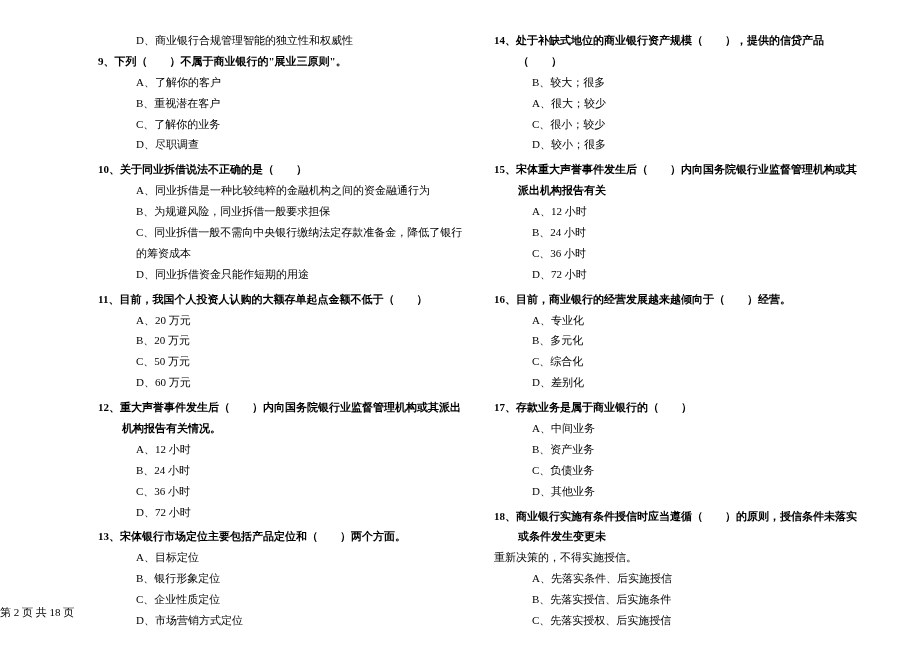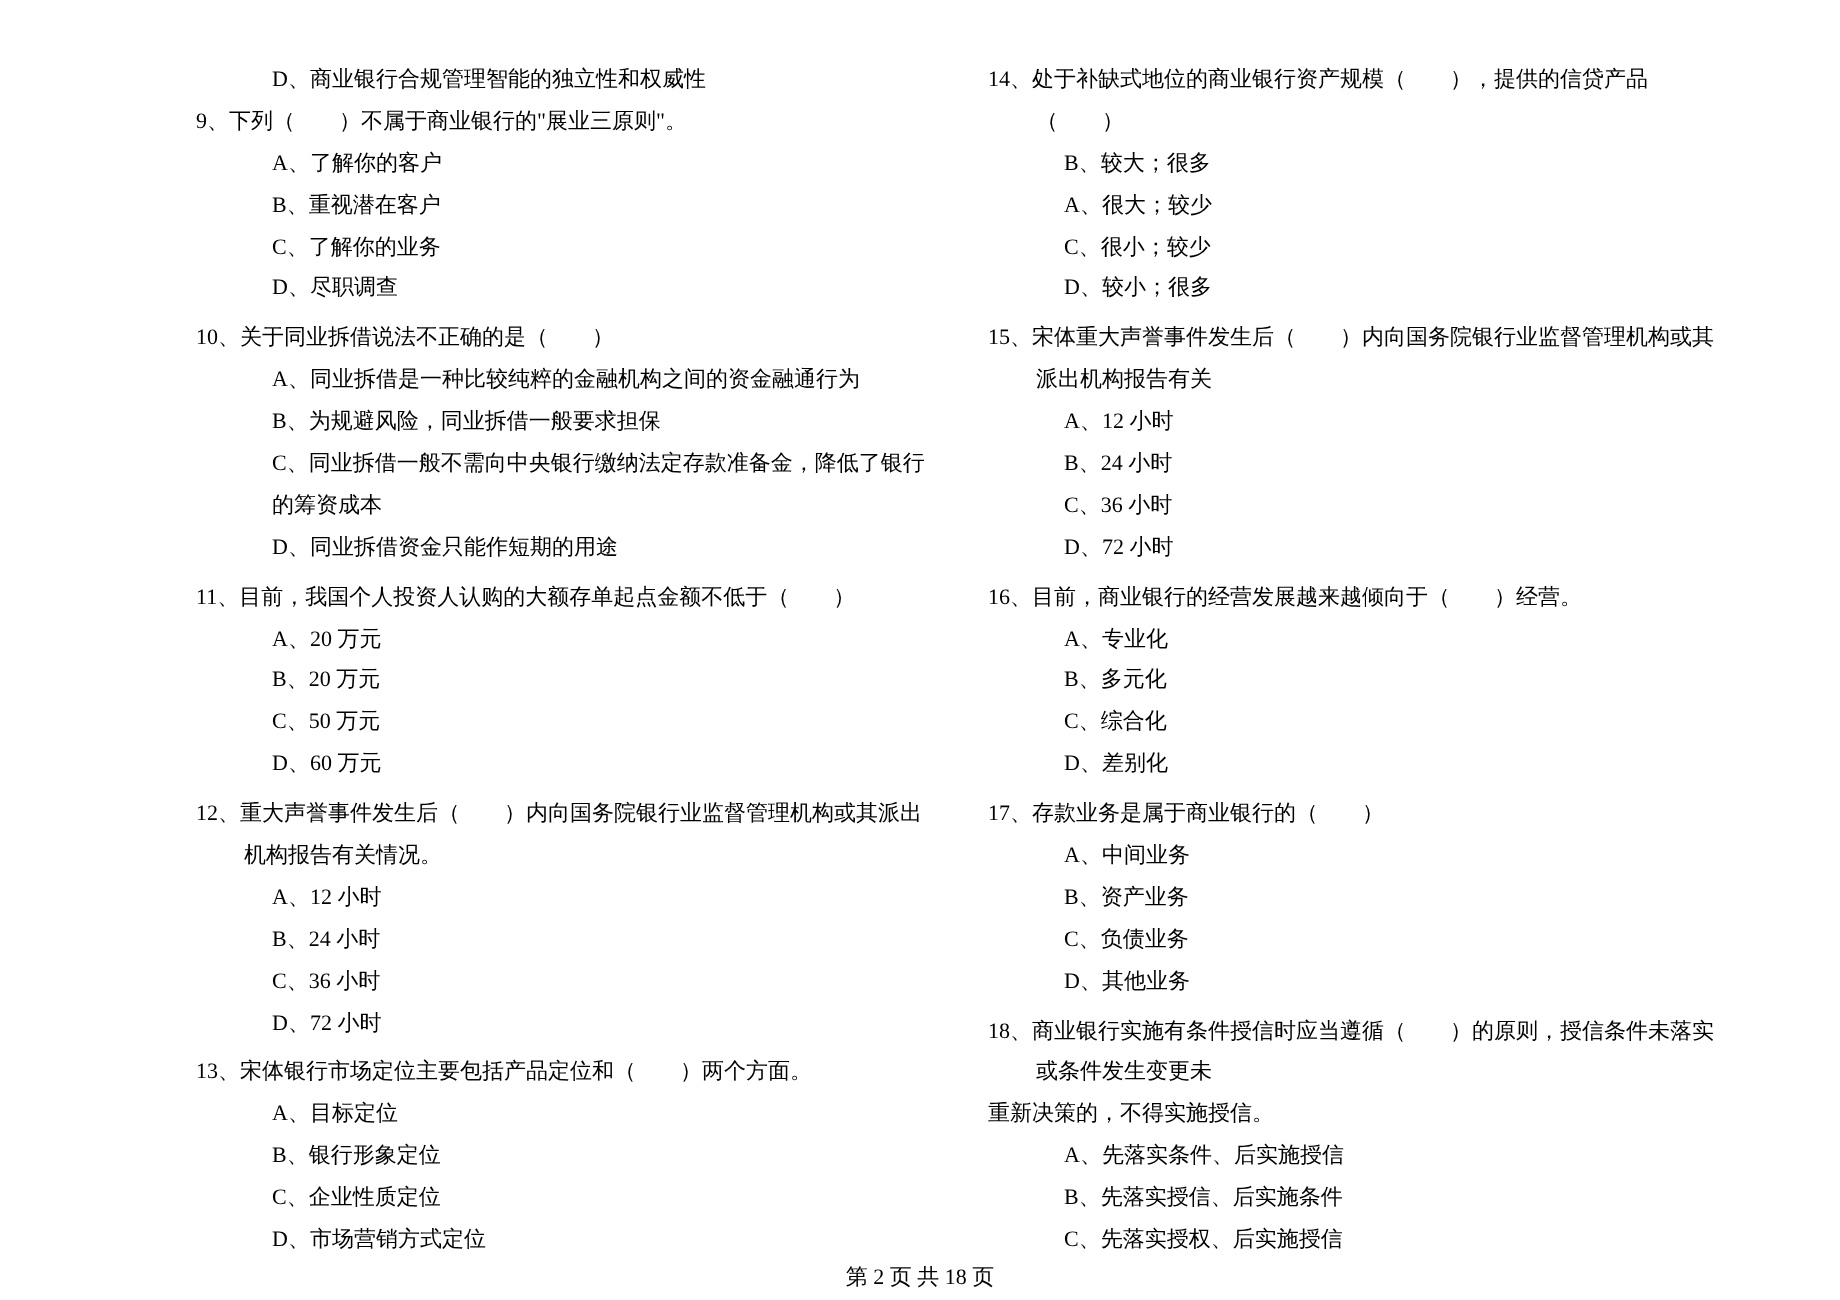--- a/index.html
+++ b/index.html
@@ -28,35 +28,35 @@
       margin-bottom: 4px;
       line-height: 1.9;
     }
     .q-stem {
       padding-left: 0;
       text-indent: 0;
     }
     .q-stem.numbered {
       padding-left: 24px;
       text-indent: -24px;
+      font-weight: bold;
     }
     .option {
       padding-left: 38px;
       line-height: 1.9;
     }
     .continuation {
       padding-left: 0;
       line-height: 1.9;
     }
     .footer {
       position: absolute;
-      bottom: 4px;
+      bottom: 30px;
       left: 0;
       right: 0;
-      text-align: center;
       font-size: 11px;
     }
   </style>
 </head>
 <body>
 
 <div class="page">
 
   <div class="column col-left">
     <div class="option">D、商业银行合规管理智能的独立性和权威性</div>

